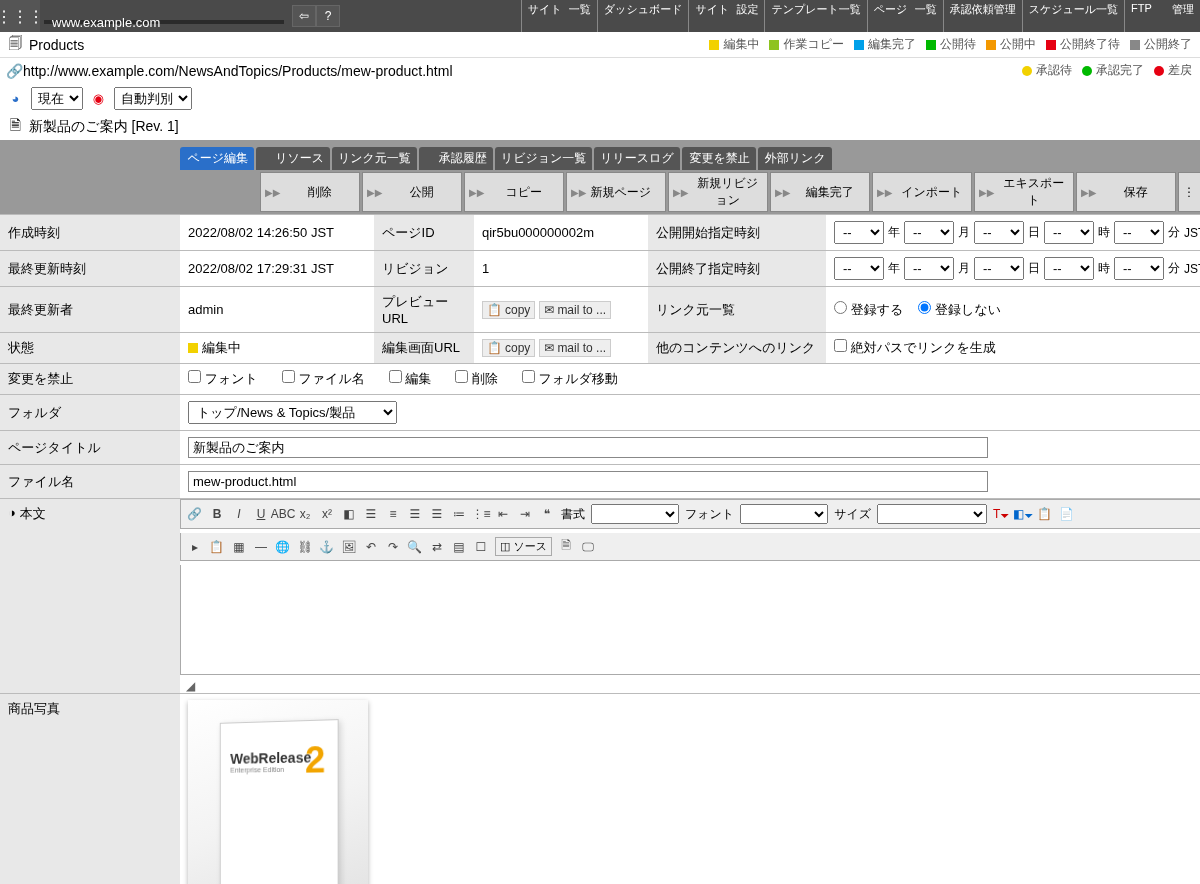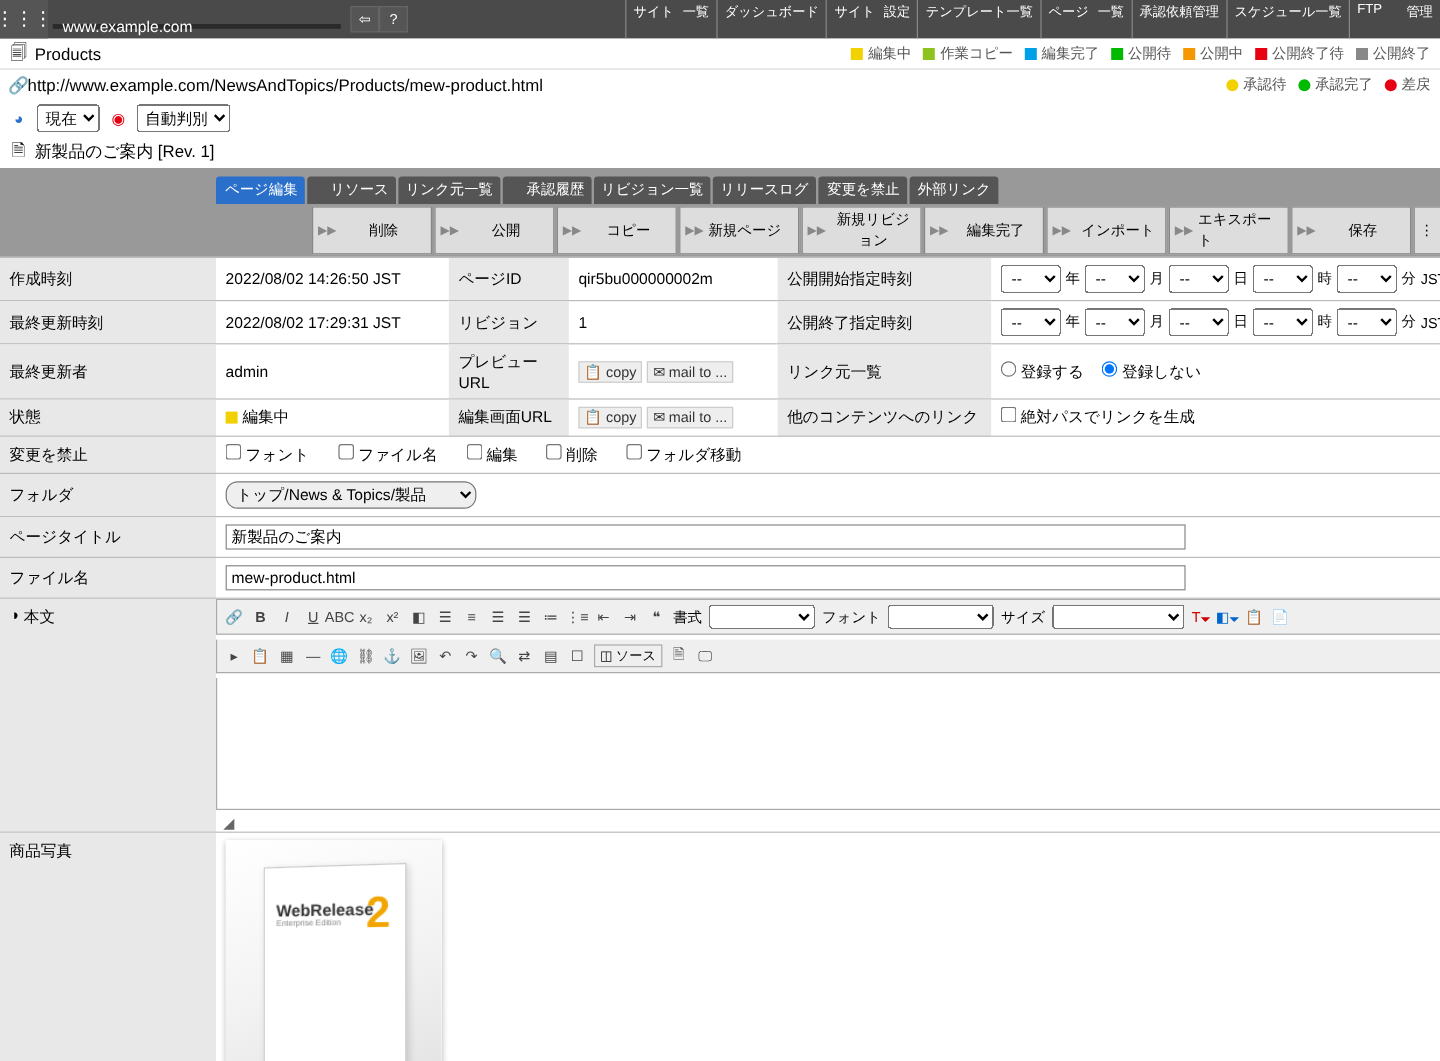--- a/index.html
+++ b/index.html
@@ -199,21 +199,21 @@
     <div class="tbbtn">
       <span class="arrow">▶▶</span>
       <span style="flex:1;text-align:center">編集完了</span>
     </div>
     <div class="tbbtn">
       <span class="arrow">▶▶</span>
       <span style="flex:1;text-align:center">インポート</span>
     </div>
     <div class="tbbtn">
       <span class="arrow">▶▶</span>
-      <span style="flex:1;">エキスポート</span>
+      <span style="flex:1;text-align:center">エキスポート</span>
     </div>
     <div class="tbbtn">
       <span class="arrow">▶▶</span>
       <span style="flex:1;text-align:center">保存</span>
     </div>
     <div class="tbbtn tbbtn-end">⋮</div>
   </div>
 
 <div class="propgrid">
 
@@ -288,21 +288,21 @@
   <div class="span5" style="gap:24px;">
     <label><input type="checkbox" style=""> <span>フォント</span></label>
     <label><input type="checkbox" style=""> <span>ファイル名</span></label>
     <label><input type="checkbox" style=""> <span>編集</span></label>
     <label><input type="checkbox" style=""> <span>削除</span></label>
     <label><input type="checkbox" style=""> <span>フォルダ移動</span></label>
   </div>
 
   <div class="h">フォルダ</div>
   <div class="span5">
-    <select style="width:209px;border-radius:10px;"><option>トップ/News &amp; Topics/製品</option></select>
+    <select style="width:209px;"><option>トップ/News &amp; Topics/製品</option></select>
   </div>
 
   <div class="h">ページタイトル</div>
   <div class="span5">
     <input class="fullinput" type="text" value="新製品のご案内" style="">
   </div>
 
   <div class="h">ファイル名</div>
   <div class="span5">
     <input class="fullinput" type="text" value="mew-product.html" style="">
@@ -356,21 +356,21 @@
       <span class="ico">🌐</span>
       <span class="ico">⛓</span>
       <span class="ico">⚓</span>
       <span class="ico">🖼</span>
       <span class="ico">↶</span>
       <span class="ico">↷</span>
       <span class="ico">🔍</span>
       <span class="ico">⇄</span>
       <span class="ico">▤</span>
       <span class="ico">☐</span>
-      <span style="border:1px solid #aaa;padding:1px 4px;font-size:11px;font-family:Liberation Serif, serif;">◫ <span>ソース</span></span>
+      <span style="border:1px solid #aaa;padding:1px 4px;font-size:11px;">◫ <span>ソース</span></span>
       <span class="ico">🗎</span>
       <span class="ico">🖵</span>
     </div>
     <div class="editor-area"></div>
     <div class="editor-grip">◢</div>
   </div>
 
   <div class="h" style="align-items:flex-start;">商品写真</div>
   <div class="prodimg-cell">
     <div class="prodimg-box">

